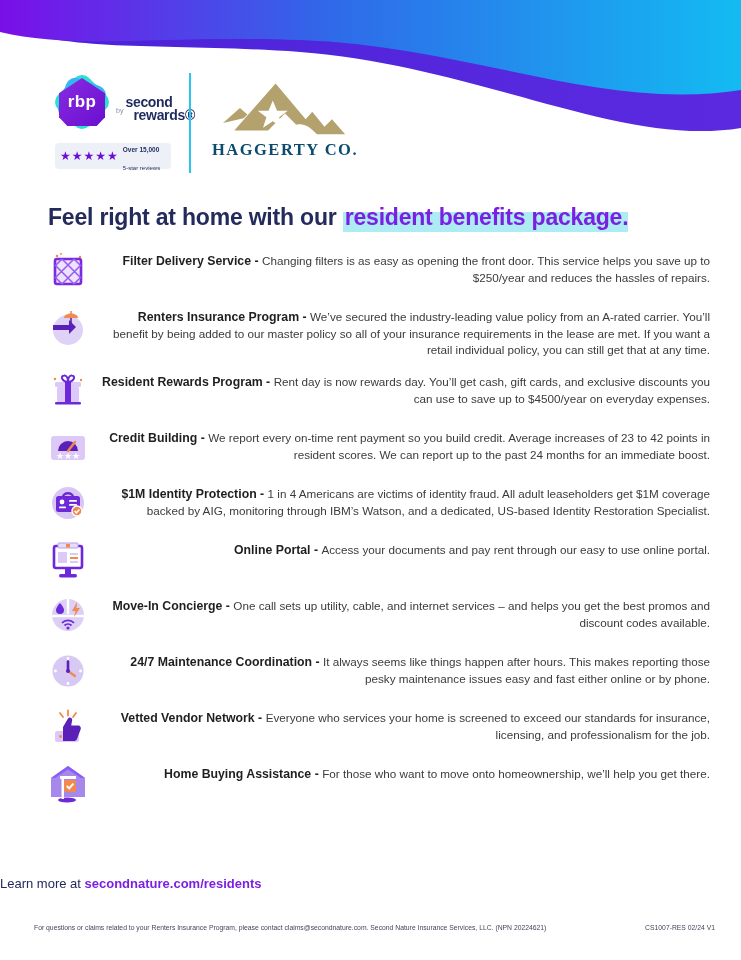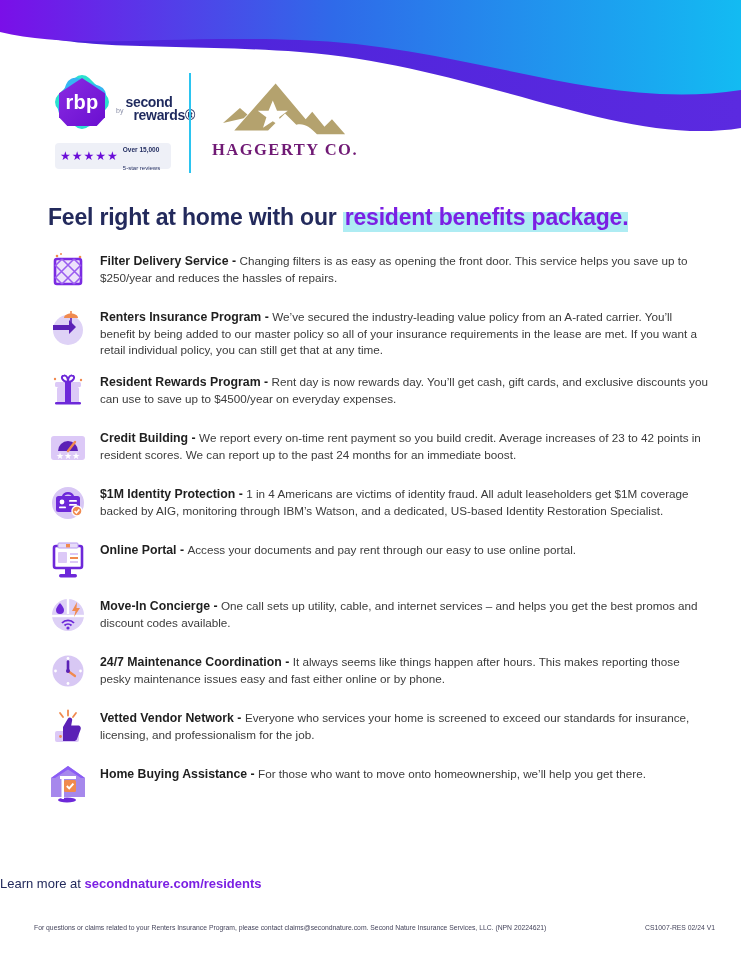--- a/index.html
+++ b/index.html
@@ -22,59 +22,59 @@
   .rbp-sq { position:absolute; border-radius:10px; }
   .rbp-sq.teal { width:44px; height:44px; left:8px; top:8px; background:#2ce0cf; transform:rotate(45deg); }
   .rbp-sq.blue { width:42px; height:42px; left:9px; top:9px; background:#35b6f2; transform:rotate(20deg); }
   .rbp-house {
     position:absolute; left:7px; top:6px; width:46px; height:48px;
     background:linear-gradient(135deg,#8a2be2,#6a0fd0);
     clip-path:polygon(50% 0, 100% 32%, 100% 82%, 82% 100%, 18% 100%, 0 82%, 0 32%);
     border-radius:8px;
     display:flex; align-items:center; justify-content:center;
   }
-  .rbp-house span { color:#fff; font-weight:bold; font-size:20px; letter-spacing:.3px; }
+  .rbp-house span { color:#fff; font-weight:bold; font-size:17px; letter-spacing:.3px; }
   .by-brand { display:flex; align-items:center; margin:14px 0 0 4px; }
   .by-label { font-size:7px; color:#8a8fa8; margin:3px 2px 0 0; }
   .brand-stack { line-height:.92; text-align:left; }
   .brand-stack div { font-size:14px; font-weight:bold; color:#1f2a5e; letter-spacing:-.3px; }
   .brand-stack div:last-child { padding-left:8px; }
   .review-badge {
     position:absolute; top:143px; left:55px; width:116px; height:26px;
     background:#eef0f7; border-radius:4px; display:flex; align-items:center; padding:0 5px;
   }
   .stars { color:#6a0dd8; font-size:12px; letter-spacing:1px; line-height:1; margin-right:4px; }
   .review-text { line-height:1.15; }
   .review-text .l1 { font-size:6.5px; font-weight:bold; color:#1f2a5e; }
   .review-text .l2 { font-size:6px; color:#1f2a5e; }
   .divider { position:absolute; top:73px; left:189px; width:2px; height:100px; background:#2bc4f0; }
   .haggerty { position:absolute; top:76px; left:210px; width:150px; text-align:center; }
   .haggerty svg { display:block; margin:0 auto; }
   .haggerty-name {
     font-family:"Liberation Serif","DejaVu Serif",serif;
-    font-size:16.5px; font-weight:600; color:#701a75; letter-spacing:1.5px; margin-top:2px; white-space:nowrap;
+    font-size:16.5px; font-weight:600; color:#0c4a6e; letter-spacing:1.5px; margin-top:2px; white-space:nowrap;
   }
 
   
   .heading {
     position:absolute; top:204px; left:48px; width:660px; white-space:nowrap;
     font-size:23px; font-weight:600; color:#232a5c; letter-spacing:-.2px;
   }
   .heading .hl {
     color:#7b1fe3; font-weight:bold;
     background-image:linear-gradient(#aeecf3,#aeecf3);
     background-repeat:no-repeat; background-size:100% 72%; background-position:left bottom;
     padding:0 0 2px 2px;
   }
 
   
   .benefits { position:absolute; top:250px; left:46px; width:664px; display:flex; flex-direction:column; }
   .benefit { display:flex; gap:10px; margin-bottom:13px; min-height:43px; }
   .benefit .icon { flex:none; width:44px; display:flex; justify-content:center; }
-  .benefit .text { flex:1; font-size:11.7px; line-height:1.38; color:#3b3b3b; padding-top:3px; }
+  .benefit .text { flex:1; font-size:11.7px; line-height:1.38; color:#3b3b3b; padding-top:3px;text-align:right; }
   .benefit .text b { color:#1f1f1f; font-size:12.3px; }
 
   
   .learn-more { position:absolute; top:876px; left:0; width:741px; text-align:left; font-size:13px; color:#232a5c; }
   .learn-more a { color:#7b1fe3; font-weight:bold; text-decoration:none; }
   .fine-print {
     position:absolute; top:924px; left:0; width:741px;
     display:flex; justify-content:space-between; padding:0 26px 0 34px;
     font-size:6.8px; color:#45455c;
   }

